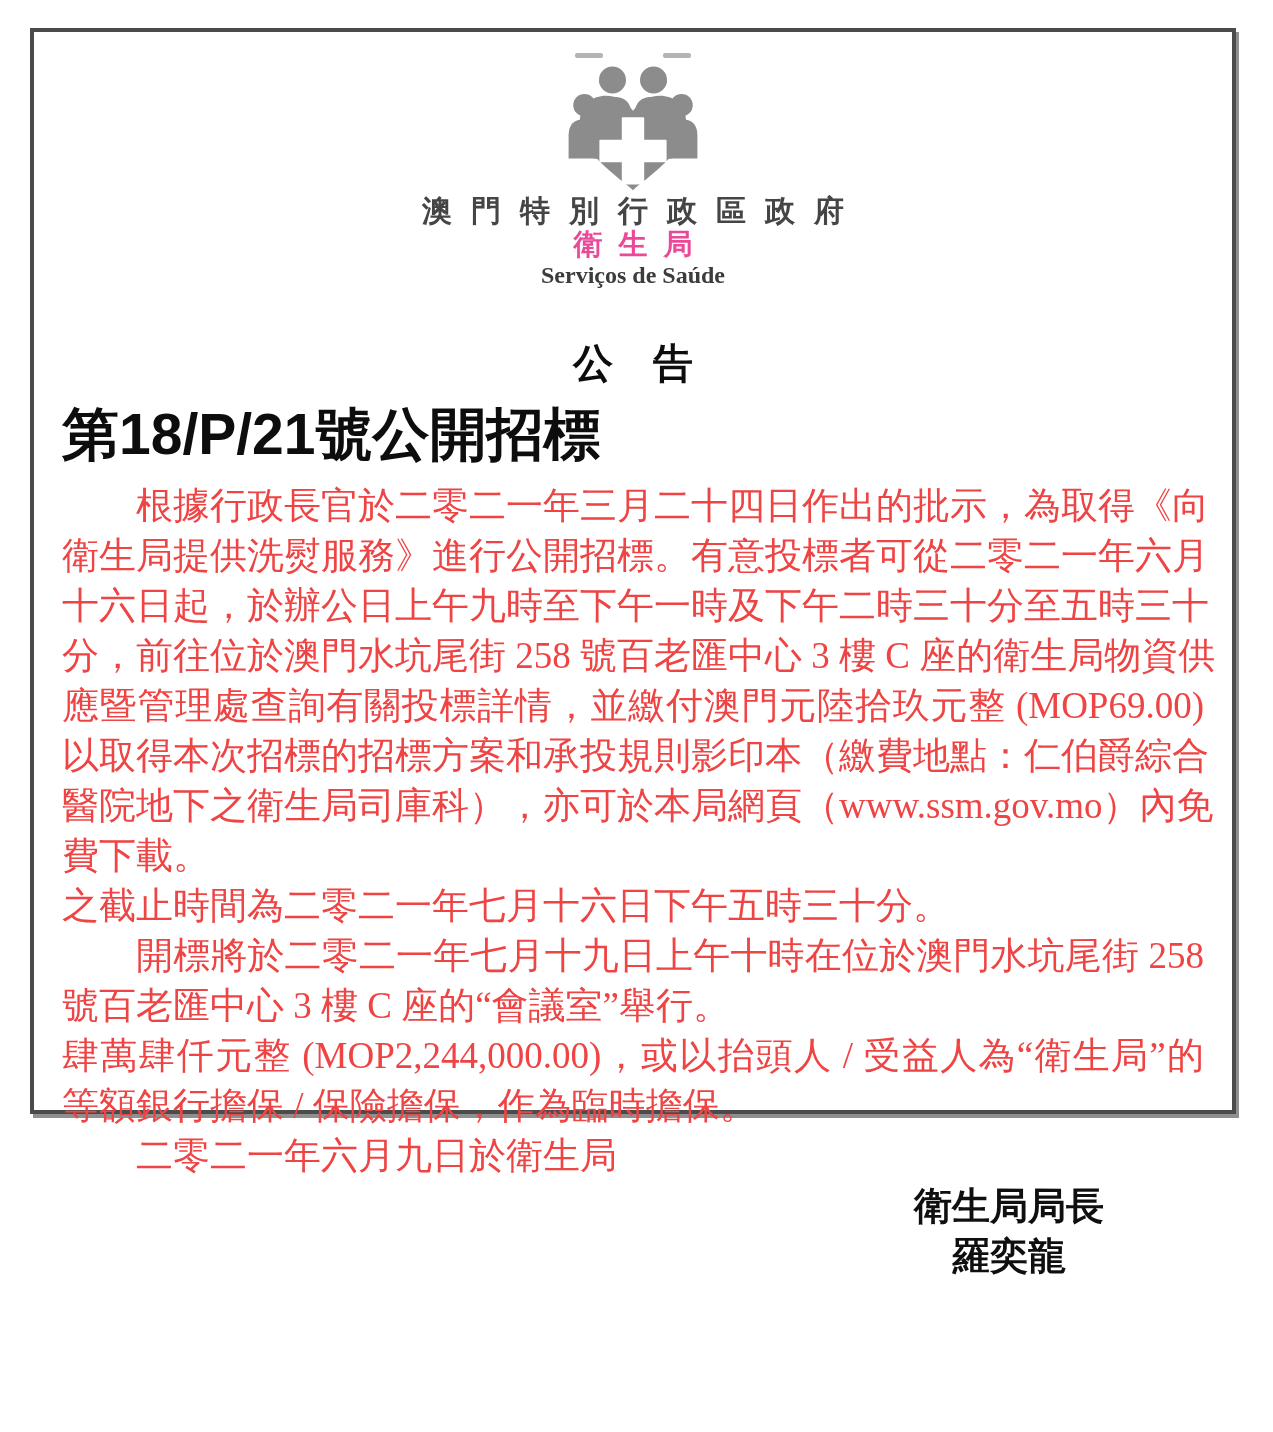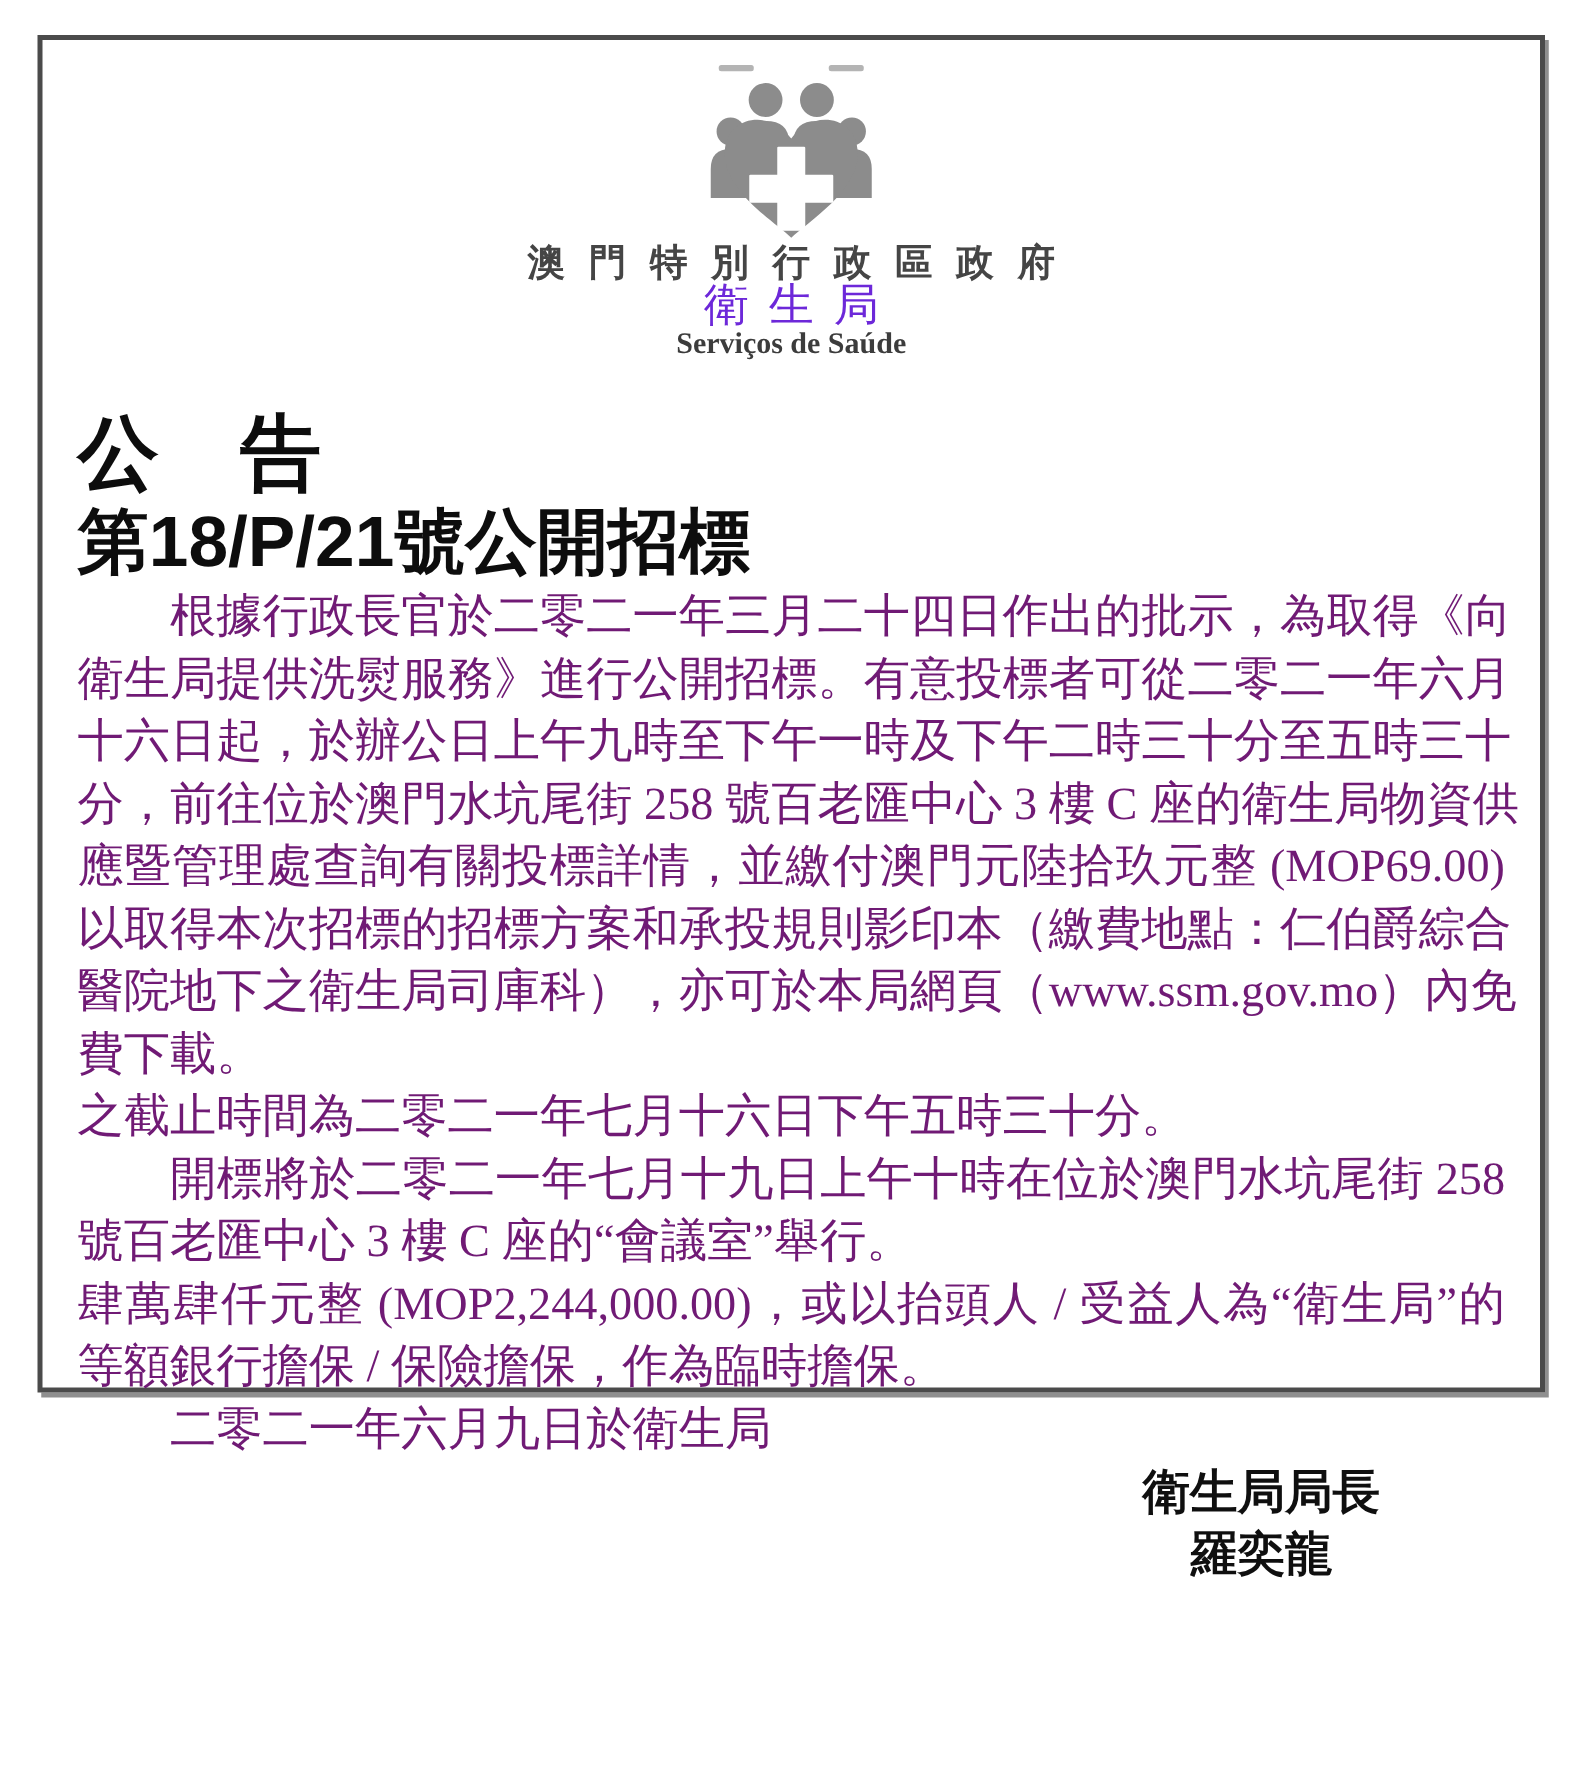--- a/index.html
+++ b/index.html
@@ -30,41 +30,42 @@
   .logo-wrap { height: 142px; margin-top: 2px; }
   .logo-wrap svg { height: 140px; width: 150px; }
   .gov-cn {
     font-size: 30px; line-height: 34px; letter-spacing: 19px;
     font-weight: 600; color: #454545; text-indent: 19px;
   }
   .gov-pt {
     font-size: 25px; line-height: 30px; font-weight: 700; color: #3c3c3c;
   }
   .dept-cn {
-    font-size: 36px; line-height: 33px; letter-spacing: 16px;
-    font-weight: 400; color: #6d28d9; text-indent: 16px;
+    font-size: 29px; line-height: 33px; letter-spacing: 16px;
+    font-weight: 700; color: #ec4899; text-indent: 16px;
   }
   .dept-pt {
     font-size: 24px; line-height: 29px; font-weight: 700; color: #3c3c3c;
   }
   
   .title-main {
     margin-top: 34px;
+    text-align: center;
     font-family: "Liberation Sans", "DejaVu Sans", sans-serif;
-    font-weight: 700; font-size: 65px; line-height: 78px;
+    font-weight: 700; font-size: 40px; line-height: 78px;
     color: #0d0d0d;
   }
   .title-sub {
     text-align: left;
     font-family: "Liberation Sans", "DejaVu Sans", sans-serif;
     font-weight: 700; font-size: 57px; line-height: 64px;
     color: #0d0d0d;
   }
   
-  .doc-body { margin-top: 3px; font-size: 37px; line-height: 50px; color: #701a75; }
+  .doc-body { margin-top: 15px; font-size: 37px; line-height: 50px; color: #ef4444; }
   .line {
     text-align: justify;
     text-align-last: justify;
     text-justify: inter-character;
     white-space: nowrap;
   }
   .line.para-end { text-align-last: left; }
   .line.indent { text-indent: 74px; }
   
   .sig-row { margin-top: 0; text-align: right; padding-right: 100px; }

